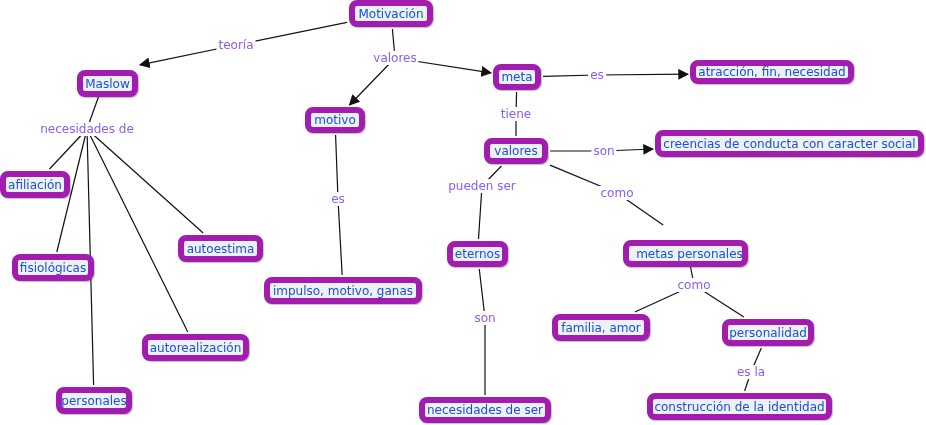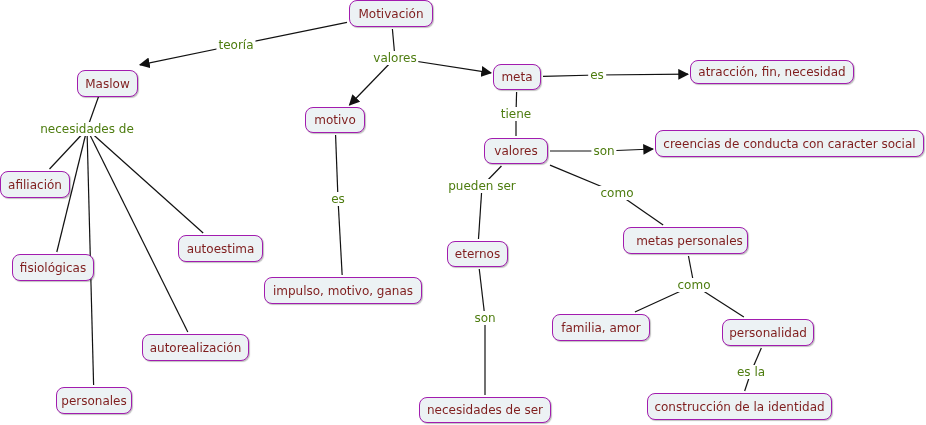--- a/index.html
+++ b/index.html
@@ -1,23 +1,23 @@
 <!DOCTYPE html>
 <html><head>
 <meta charset="utf-8">
 <style>
   html, body { margin: 0; padding: 0; background: #ffffff; }
   body { width: 926px; height: 425px; position: relative; overflow: hidden;
          font-family: "DejaVu Sans", "Liberation Sans", sans-serif; }
   #map { position: absolute; left: 0; top: 0; }
   .node { position: absolute; box-sizing: border-box; background: #ecf2f4;
-          border: 1px solid #a21caf; border-radius: 8px; font-size: 12px; color: #7f1d1d;
+          border: 6px solid #a21caf; border-radius: 8px; font-size: 12px; color: #1d4ed8;
           display: flex; align-items: center; justify-content: center; white-space: nowrap;
           box-shadow: 1px 1px 1px rgba(0,0,0,0.25); }
-  .lbl { position: absolute; font-size: 12px; color: #4d7c0f; background: #fff;
+  .lbl { position: absolute; font-size: 12px; color: #8b5cf6; background: #fff;
          white-space: nowrap; transform: translate(-50%, -50%); padding: 0 2px; line-height: 14px; }
 </style>
 </head>
 <body>
 
 <svg id="map" width="926" height="425">
   <defs>
     <marker id="arr" viewBox="0 0 10 10" refX="9" refY="5" markerWidth="9" markerHeight="9" orient="auto">
       <path d="M0,0 L10,5 L0,10 z" fill="#111"></path>
     </marker>
@@ -65,21 +65,21 @@
     <div class="node" style="left: 484px; top: 138px; width: 64px; height: 26px; background: rgb(236, 242, 244);">valores</div>
     <div class="node" style="left: 655px; top: 130px; width: 269px; height: 27px; background: rgb(236, 242, 244);">creencias de conducta con caracter social</div>
     <div class="node" style="left: 0px; top: 171px; width: 70px; height: 27px; background: rgb(236, 242, 244);">afiliación</div>
     <div class="node" style="left: 12px; top: 254px; width: 82px; height: 27px; background: rgb(236, 242, 244);">fisiológicas</div>
     <div class="node" style="left: 178px; top: 235px; width: 85px; height: 27px; background: rgb(236, 242, 244);">autoestima</div>
     <div class="node" style="left: 142px; top: 334px; width: 107px; height: 27px; background: rgb(236, 242, 244);">autorealización</div>
     <div class="node" style="left: 56px; top: 387px; width: 76px; height: 27px; background: rgb(236, 242, 244);">personales</div>
     <div class="node" style="left: 264px; top: 277px; width: 158px; height: 27px; background: rgb(236, 242, 244);">impulso, motivo, ganas</div>
     <div class="node" style="left: 447px; top: 241px; width: 61px; height: 26px; background: rgb(236, 242, 244);">eternos</div>
     <div class="node" style="left: 419px; top: 397px; width: 132px; height: 26px; background: rgb(236, 242, 244);">necesidades de ser</div>
-    <div class="node" style="left: 623px; top: 227px; width: 125px; height: 27px; background: rgb(236, 242, 244); padding-left: 8px;">metas personales</div>
+    <div class="node" style="left: 623px; top: 240px; width: 125px; height: 27px; background: rgb(236, 242, 244); padding-left: 8px;">metas personales</div>
     <div class="node" style="left: 552px; top: 314px; width: 98px; height: 27px; background: rgb(236, 242, 244);">familia, amor</div>
     <div class="node" style="left: 722px; top: 319px; width: 92px; height: 27px; background: rgb(236, 242, 244);">personalidad</div>
     <div class="node" style="left: 647px; top: 393px; width: 185px; height: 27px; background: rgb(236, 242, 244);">construcción de la identidad</div>
   </div>
 <div id="labels">
     <span class="lbl" style="left: 236px; top: 45px;">teoría</span>
     <span class="lbl" style="left: 395px; top: 58px;">valores</span>
     <span class="lbl" style="left: 597px; top: 75px;">es</span>
     <span class="lbl" style="left: 516px; top: 114px;">tiene</span>
     <span class="lbl" style="left: 604px; top: 151px;">son</span>

